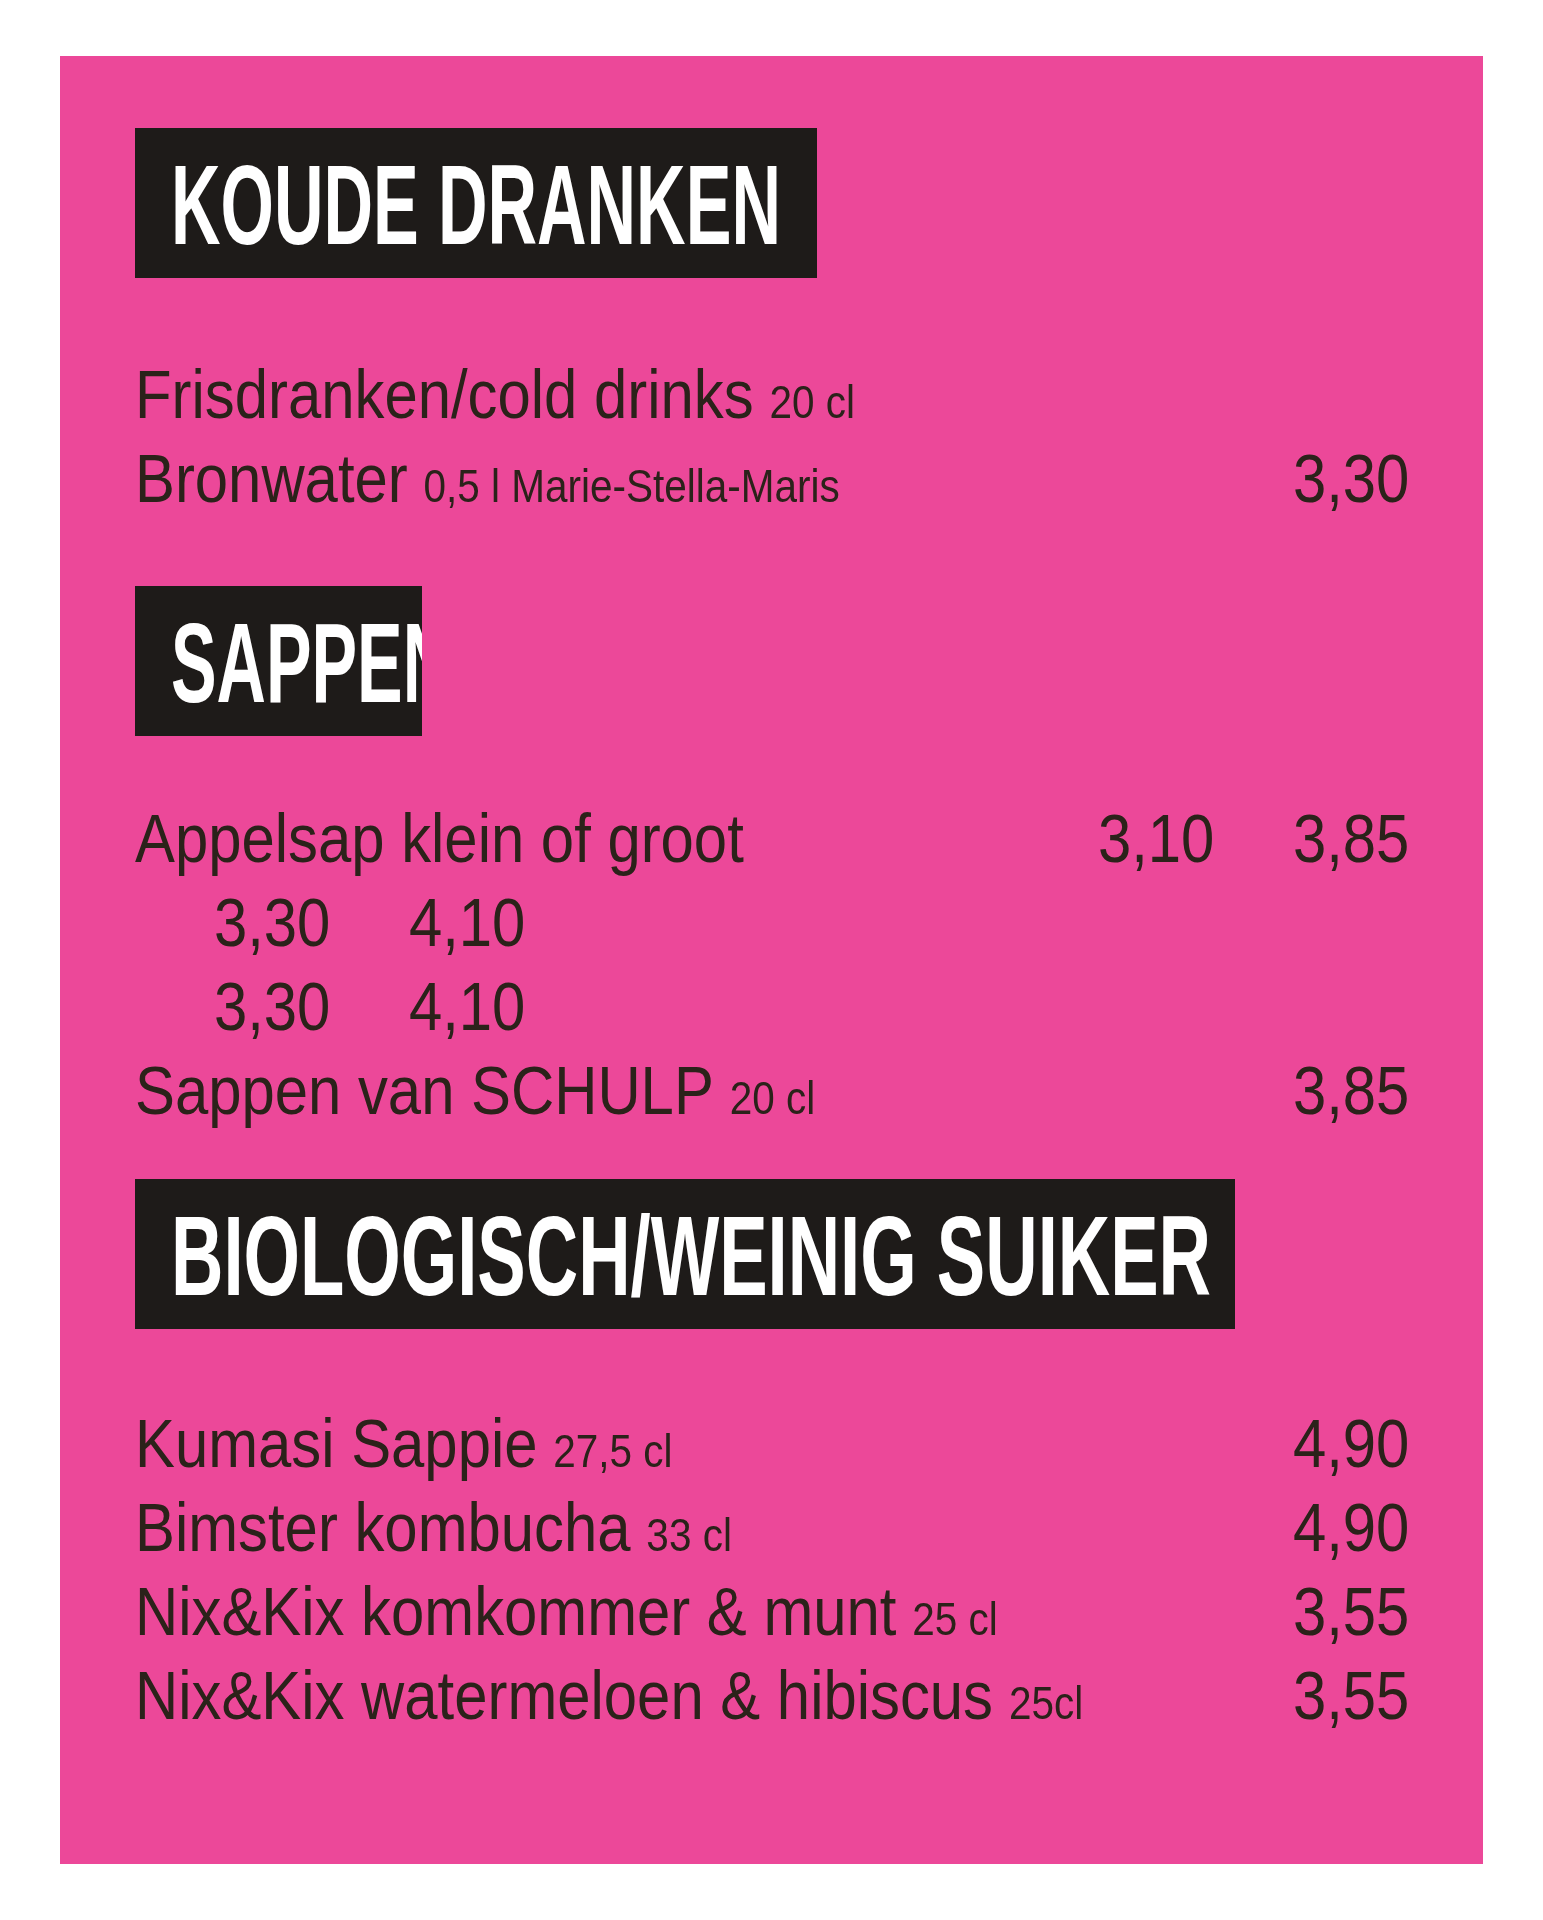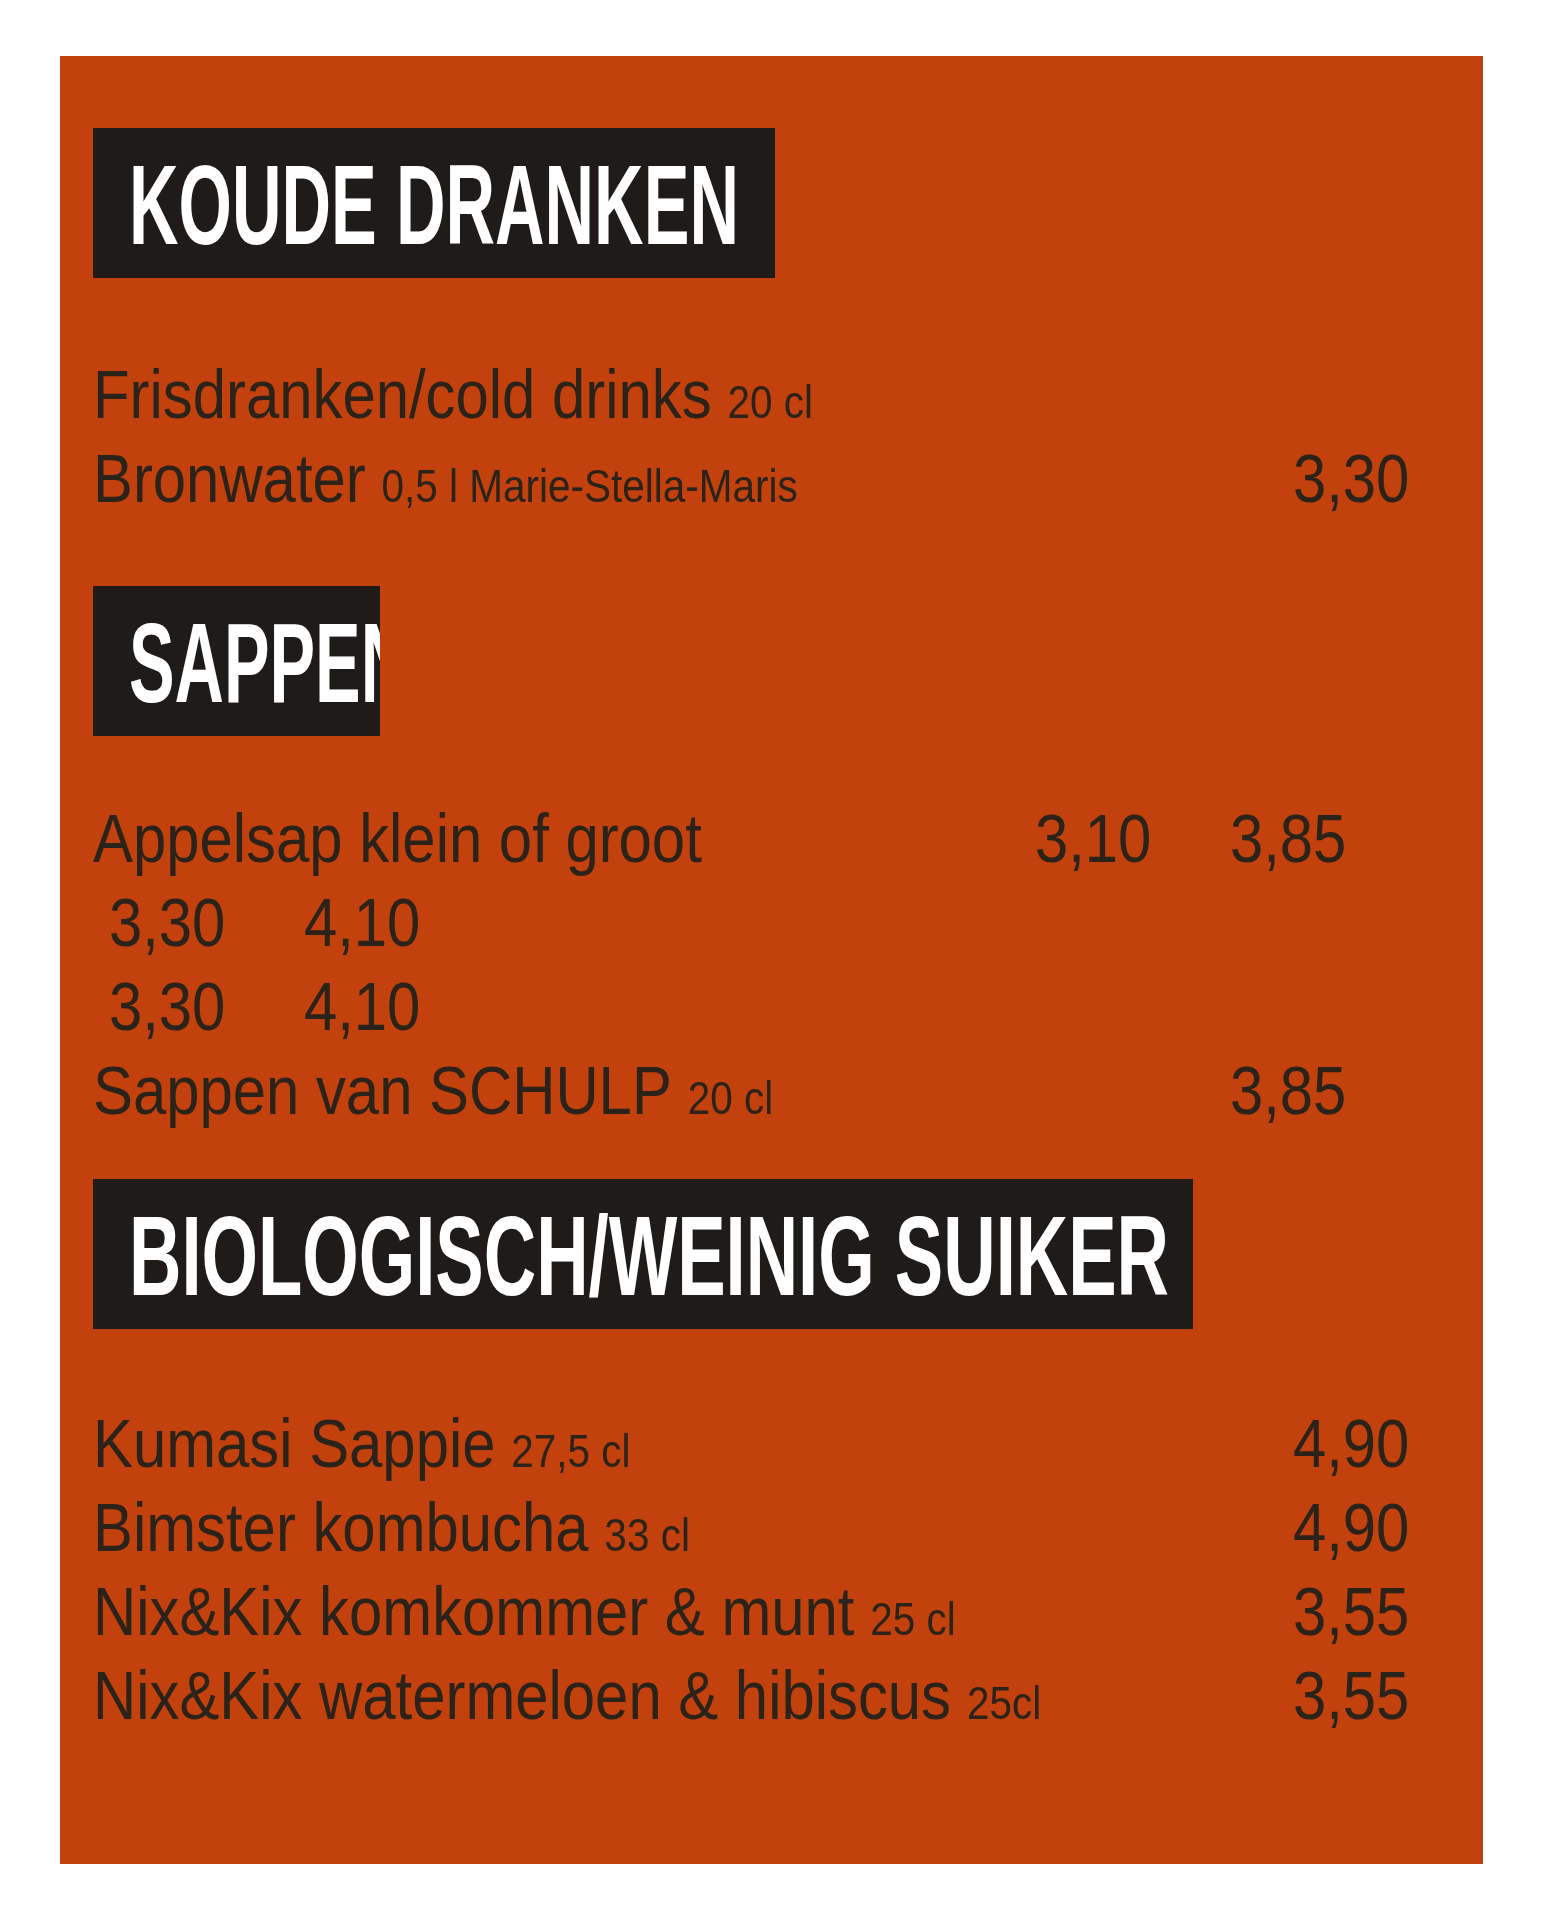--- a/index.html
+++ b/index.html
@@ -14,23 +14,23 @@
     height: 1920px;
     background: #ffffff;
     overflow: hidden;
   }
   .card {
     position: absolute;
     left: 60px;
     top: 56px;
     width: 1423px;
     height: 1808px;
-    background: #c2410c;
+    background: #ec4899;
     box-sizing: border-box;
-    padding: 72px 74px 0 33px;
+    padding: 72px 74px 0 75px;
     color: #2b221a;
   }
   .hdr {
     background: #1e1b19;
     height: 150px;
     overflow: hidden;
   }
   .hdr svg { display: block; }
   .hdr text {
     fill: #ffffff;
@@ -56,21 +56,21 @@
     transform: scaleX(0.88);
   }
   .name .cx { transform-origin: 0 50%; }
   .pright .cx, .pcol .cx { transform-origin: 100% 50%; }
   .sz {
     font-size: 46px;
     margin-left: 18px;
   }
   .pcol {
     width: 195px;
-    text-align: left;
+    text-align: right;
     text-decoration: underline;
   }
   .pright { text-align: right; }
   .prefix { margin-right: 28px; }
 </style>
 </head>
 <body>
 
 <div class="page">
   <div class="card">

